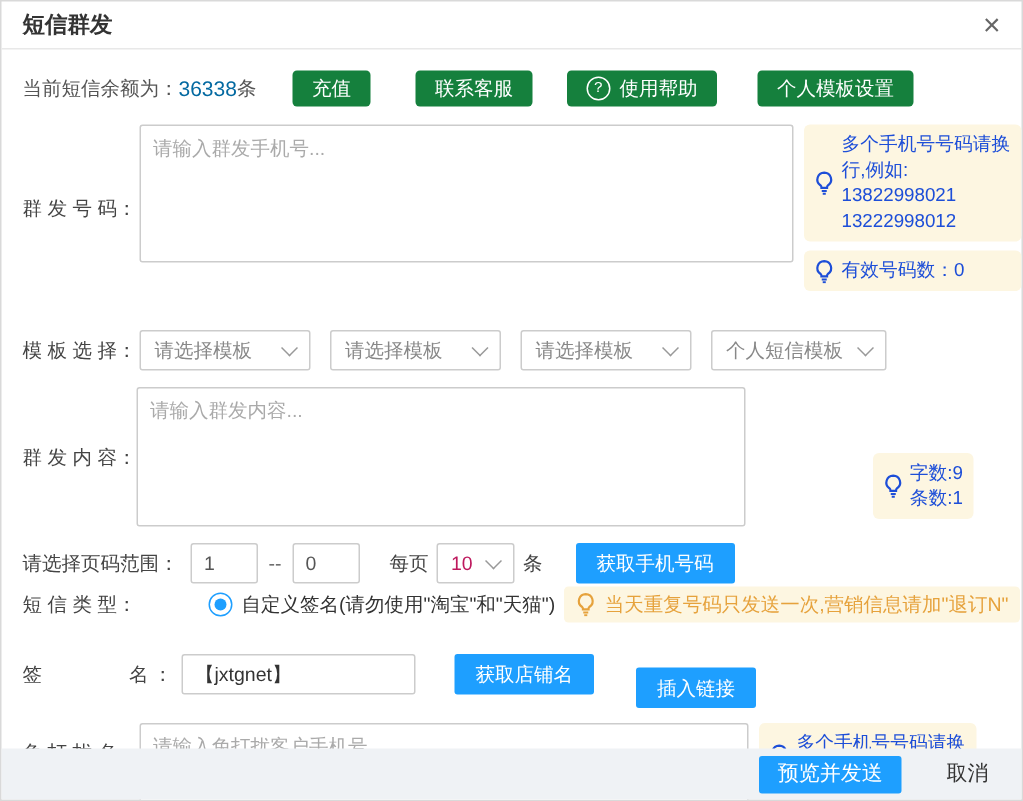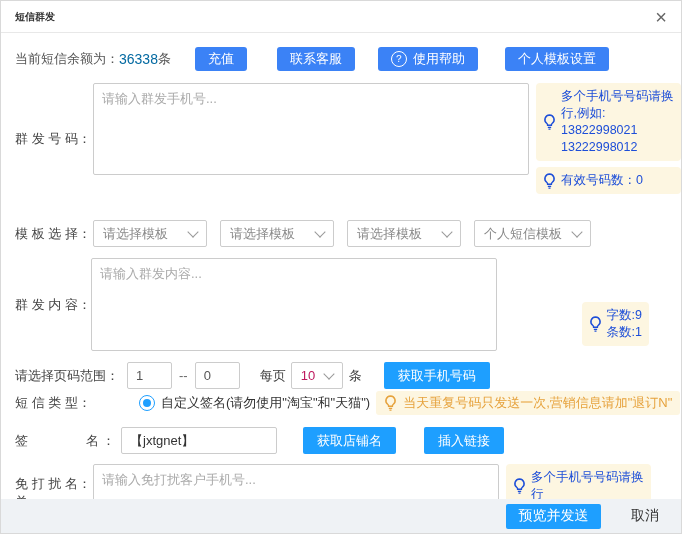--- a/index.html
+++ b/index.html
@@ -4,27 +4,27 @@
 <style>
   html,body{margin:0;padding:0;background:#fff;}
   .dialog{
     width:682px;height:534px;box-sizing:border-box;position:relative;
     background:#fff;border:1px solid #d9d9d9;overflow:hidden;
     font-family:"Liberation Sans","DejaVu Sans",sans-serif;font-size:13px;color:#333;
   }
   
   .hdr{height:31px;display:flex;align-items:center;justify-content:space-between;
        padding:0 14px;border-bottom:1px solid #e8e8e8;}
-  .hdr .title{font-size:10px;font-weight:bold;color:#333;}
+  .hdr .title{font-size:15px;font-weight:bold;color:#333;}
   .close{font-size:20px;color:#666;line-height:1;cursor:pointer;font-weight:400;}
   
   .balance{display:flex;align-items:center;padding:11px 14px 0 14px;height:30px;}
   .bal-text{color:#555;}
   .bal-num{font-weight:normal;color:#0369a1;font-size:14px;}
-  .gbtn{background:#3b82f6;color:#fff;border:none;border-radius:3px;height:24px;
+  .gbtn{background:#15803d;color:#fff;border:none;border-radius:3px;height:24px;
         padding:0 13px;font-size:13px;display:inline-flex;align-items:center;cursor:pointer;
         font-family:Liberation Mono, monospace;}
   .gbtn.m1{margin-left:24px;} .gbtn.m2{margin-left:30px;} .gbtn.m3{margin-left:23px;} .gbtn.m4{margin-left:27px;}
   .qicon{width:14px;height:14px;border:1px solid #fff;border-radius:50%;font-size:10px;
          display:inline-flex;align-items:center;justify-content:center;margin-right:6px;}
   
   .rows{padding-left:14px;}
   .row{display:flex;align-items:flex-start;}
   .labelwrap{width:76px;display:flex;justify-content:space-between;align-self:center;color:#444;flex:none;}
   .lbl{display:inline-block;width:64px;text-align:justify;text-align-last:justify;}
@@ -220,21 +220,21 @@
       </span>
     </div>
 
     <div class="row row-sig">
       <div class="sigwrap">
         <span class="siglbl">签名</span>
           <span class="colon">：</span>
       </div>
       <input class="inp inp-sig" style="margin-left: 6px; color: rgb(51, 51, 51);" value="【jxtgnet】">
       <button class="bbtn" style="margin-left:26px;">获取店铺名</button>
-      <button class="bbtn" style="margin-left:28px;">插入链接</button>
+      <button class="bbtn" style="margin-left:28px;margin-top:18px;">插入链接</button>
     </div>
 
     <div class="row row-dnd">
       <div class="labelwrap" style="align-self:center;">
         <span class="lbl">免打扰名单</span>
           <span class="colon">：</span>
       </div>
       <textarea class="ta-dnd" placeholder="请输入免打扰客户手机号..." style=""></textarea>
       <div class="tipcol">
         <div class="tip">

